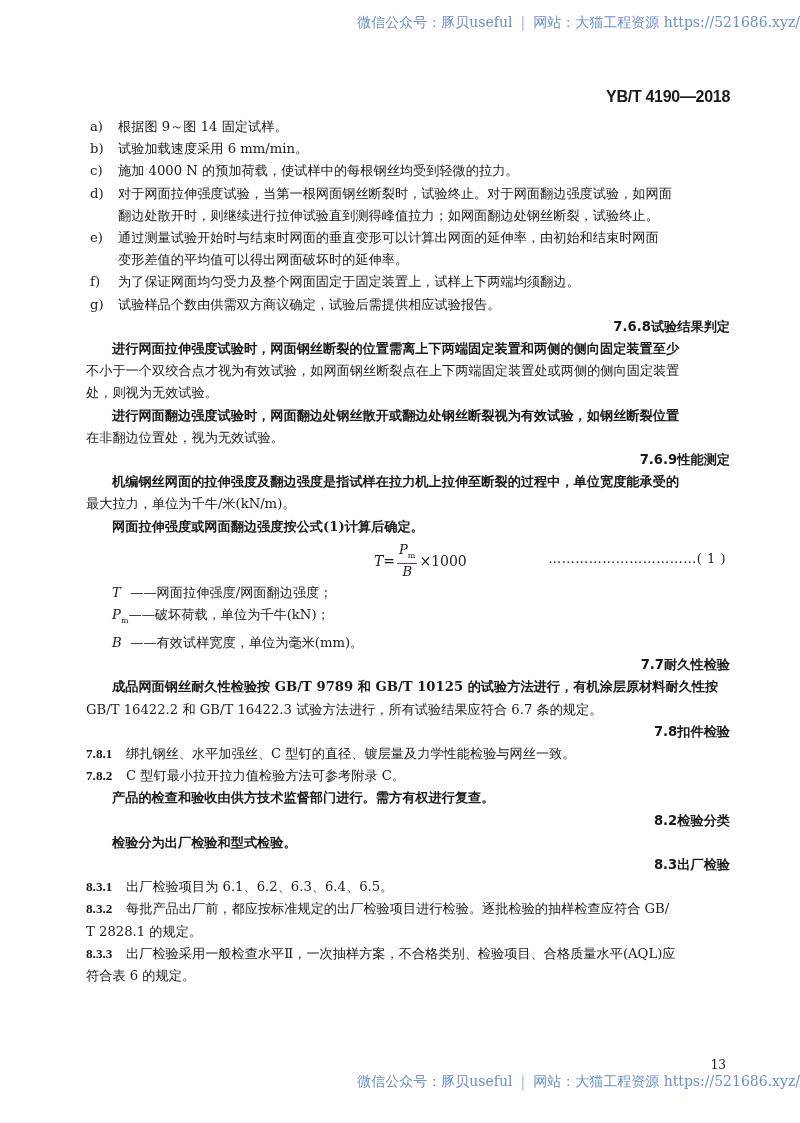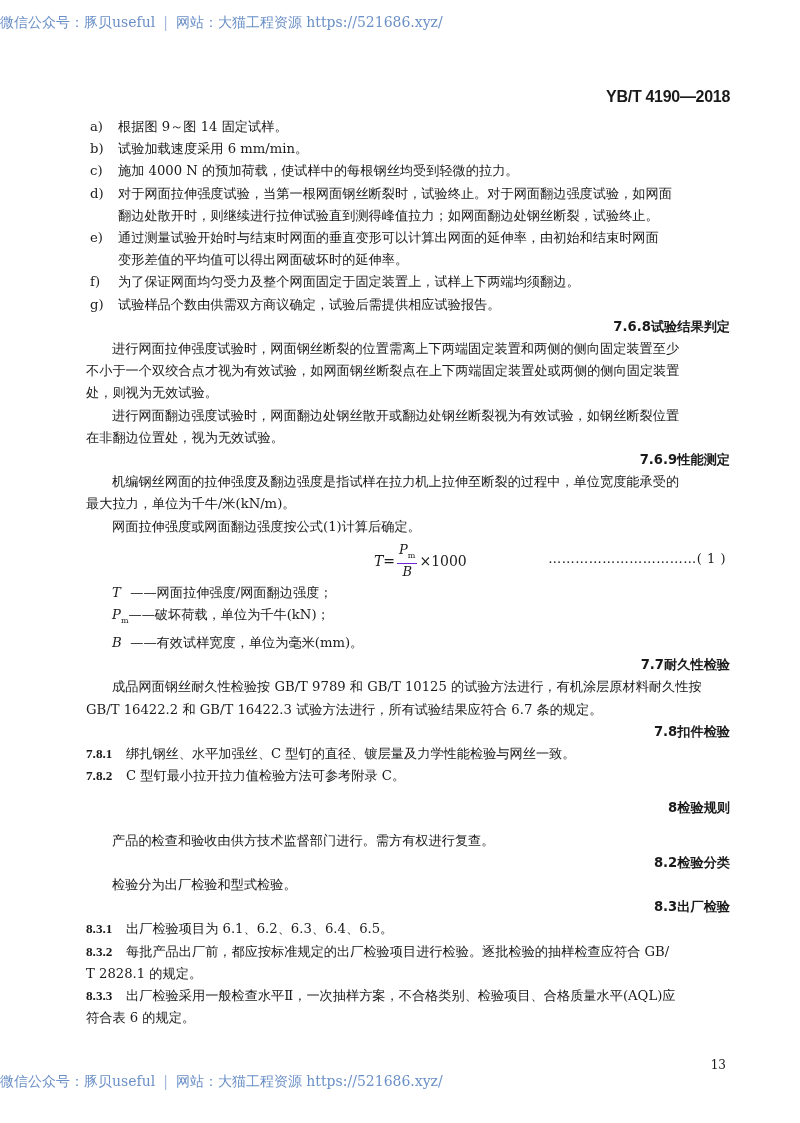--- a/index.html
+++ b/index.html
@@ -1,36 +1,36 @@
 <!DOCTYPE html>
 <html><head>
 <meta charset="utf-8">
 <style>
   html, body { margin: 0; padding: 0; background: #ffffff; }
   body { width: 800px; height: 1123px; position: relative; overflow: hidden;
          font-family: "DejaVu Serif", "Liberation Serif", serif; color: #1a1a1a; }
-  .watermark { position: absolute; left: 0; width: 800px; text-align: left;
+  .watermark { position: absolute; left: 0; width: 800px; text-align: right;
                font-size: 14px; color: #6a8fc7; white-space: nowrap;
                font-family: "DejaVu Serif", "Liberation Serif", serif; }
   .watermark .sep { margin: 0 8px; color: #9fb6d9; }
   .wm-top { top: 14px; }
   .wm-bottom { top: 1073px; }
   .doc-code { position: absolute; right: 70px; top: 88px; font-size: 16px; font-weight: bold;
               font-family: "Liberation Sans", "DejaVu Sans", sans-serif; letter-spacing: -0.3px; }
   .page-number { position: absolute; right: 74px; top: 1058px; font-size: 12px; }
   .content { position: absolute; left: 86px; top: 116px; width: 644px; font-size: 13.2px; line-height: 22.2px; }
   .line { white-space: nowrap; }
   .item { position: relative; padding-left: 32px; }
   .item .label { position: absolute; left: 4px; top: 0; }
   .heading { font-family: "DejaVu Sans", "Liberation Sans", sans-serif; font-weight: bold; font-size: 13.2px; text-align: right; }
   .heading .num { display: inline-block; min-width: 44px; }
   .heading.h2 .num { min-width: 32px; }
   .heading.h1 { margin-top: 10px; margin-bottom: 10px; }
   .heading.h1 .num { min-width: 26px; }
-  .para { text-indent: 26px; }
+  .para { text-indent: 26px; font-weight: bold; }
   .numbered { }
   .numbered .num { font-family: Liberation Serif, serif; font-weight: bold; display: inline-block; min-width: 40px; }
   .formula { position: relative; height: 44px; }
   .formula .eq { position: absolute; left: 288px; top: 4px; font-style: italic; font-size: 14px; display: flex; align-items: center; }
   .frac { display: inline-flex; flex-direction: column; align-items: center; margin: 0 2px; font-size: 13px; line-height: 16px; }
   .frac .numer { border-bottom: 1px solid #6d28d9; padding: 0 2px; }
   .frac sub { font-size: 8px; font-style: normal; }
   .upright { font-style: normal; }
   .formula .ref { position: absolute; right: 4px; top: 10px; font-size: 13px; letter-spacing: 0.5px; }
   .var-line { padding-left: 26px; }
@@ -129,23 +129,20 @@
   <div class="heading h2">
     <span class="num">7.8</span><span>扣件检验</span>
   </div>
   <div class="line numbered">
     <span class="num">7.8.1</span><span>绑扎钢丝、水平加强丝、C 型钉的直径、镀层量及力学性能检验与网丝一致。</span>
   </div>
   <div class="line numbered">
     <span class="num">7.8.2</span><span>C 型钉最小拉开拉力值检验方法可参考附录 C。</span>
   </div>
 
-  <div class="heading h1">
-    <span class="num">8</span><span>检验规则</span>
-  </div>
 
   <div class="line para">产品的检查和验收由供方技术监督部门进行。需方有权进行复查。</div>
 
   <div class="heading h2">
     <span class="num">8.2</span><span>检验分类</span>
   </div>
   <div class="line para">检验分为出厂检验和型式检验。</div>
 
   <div class="heading h2">
     <span class="num">8.3</span><span>出厂检验</span>

